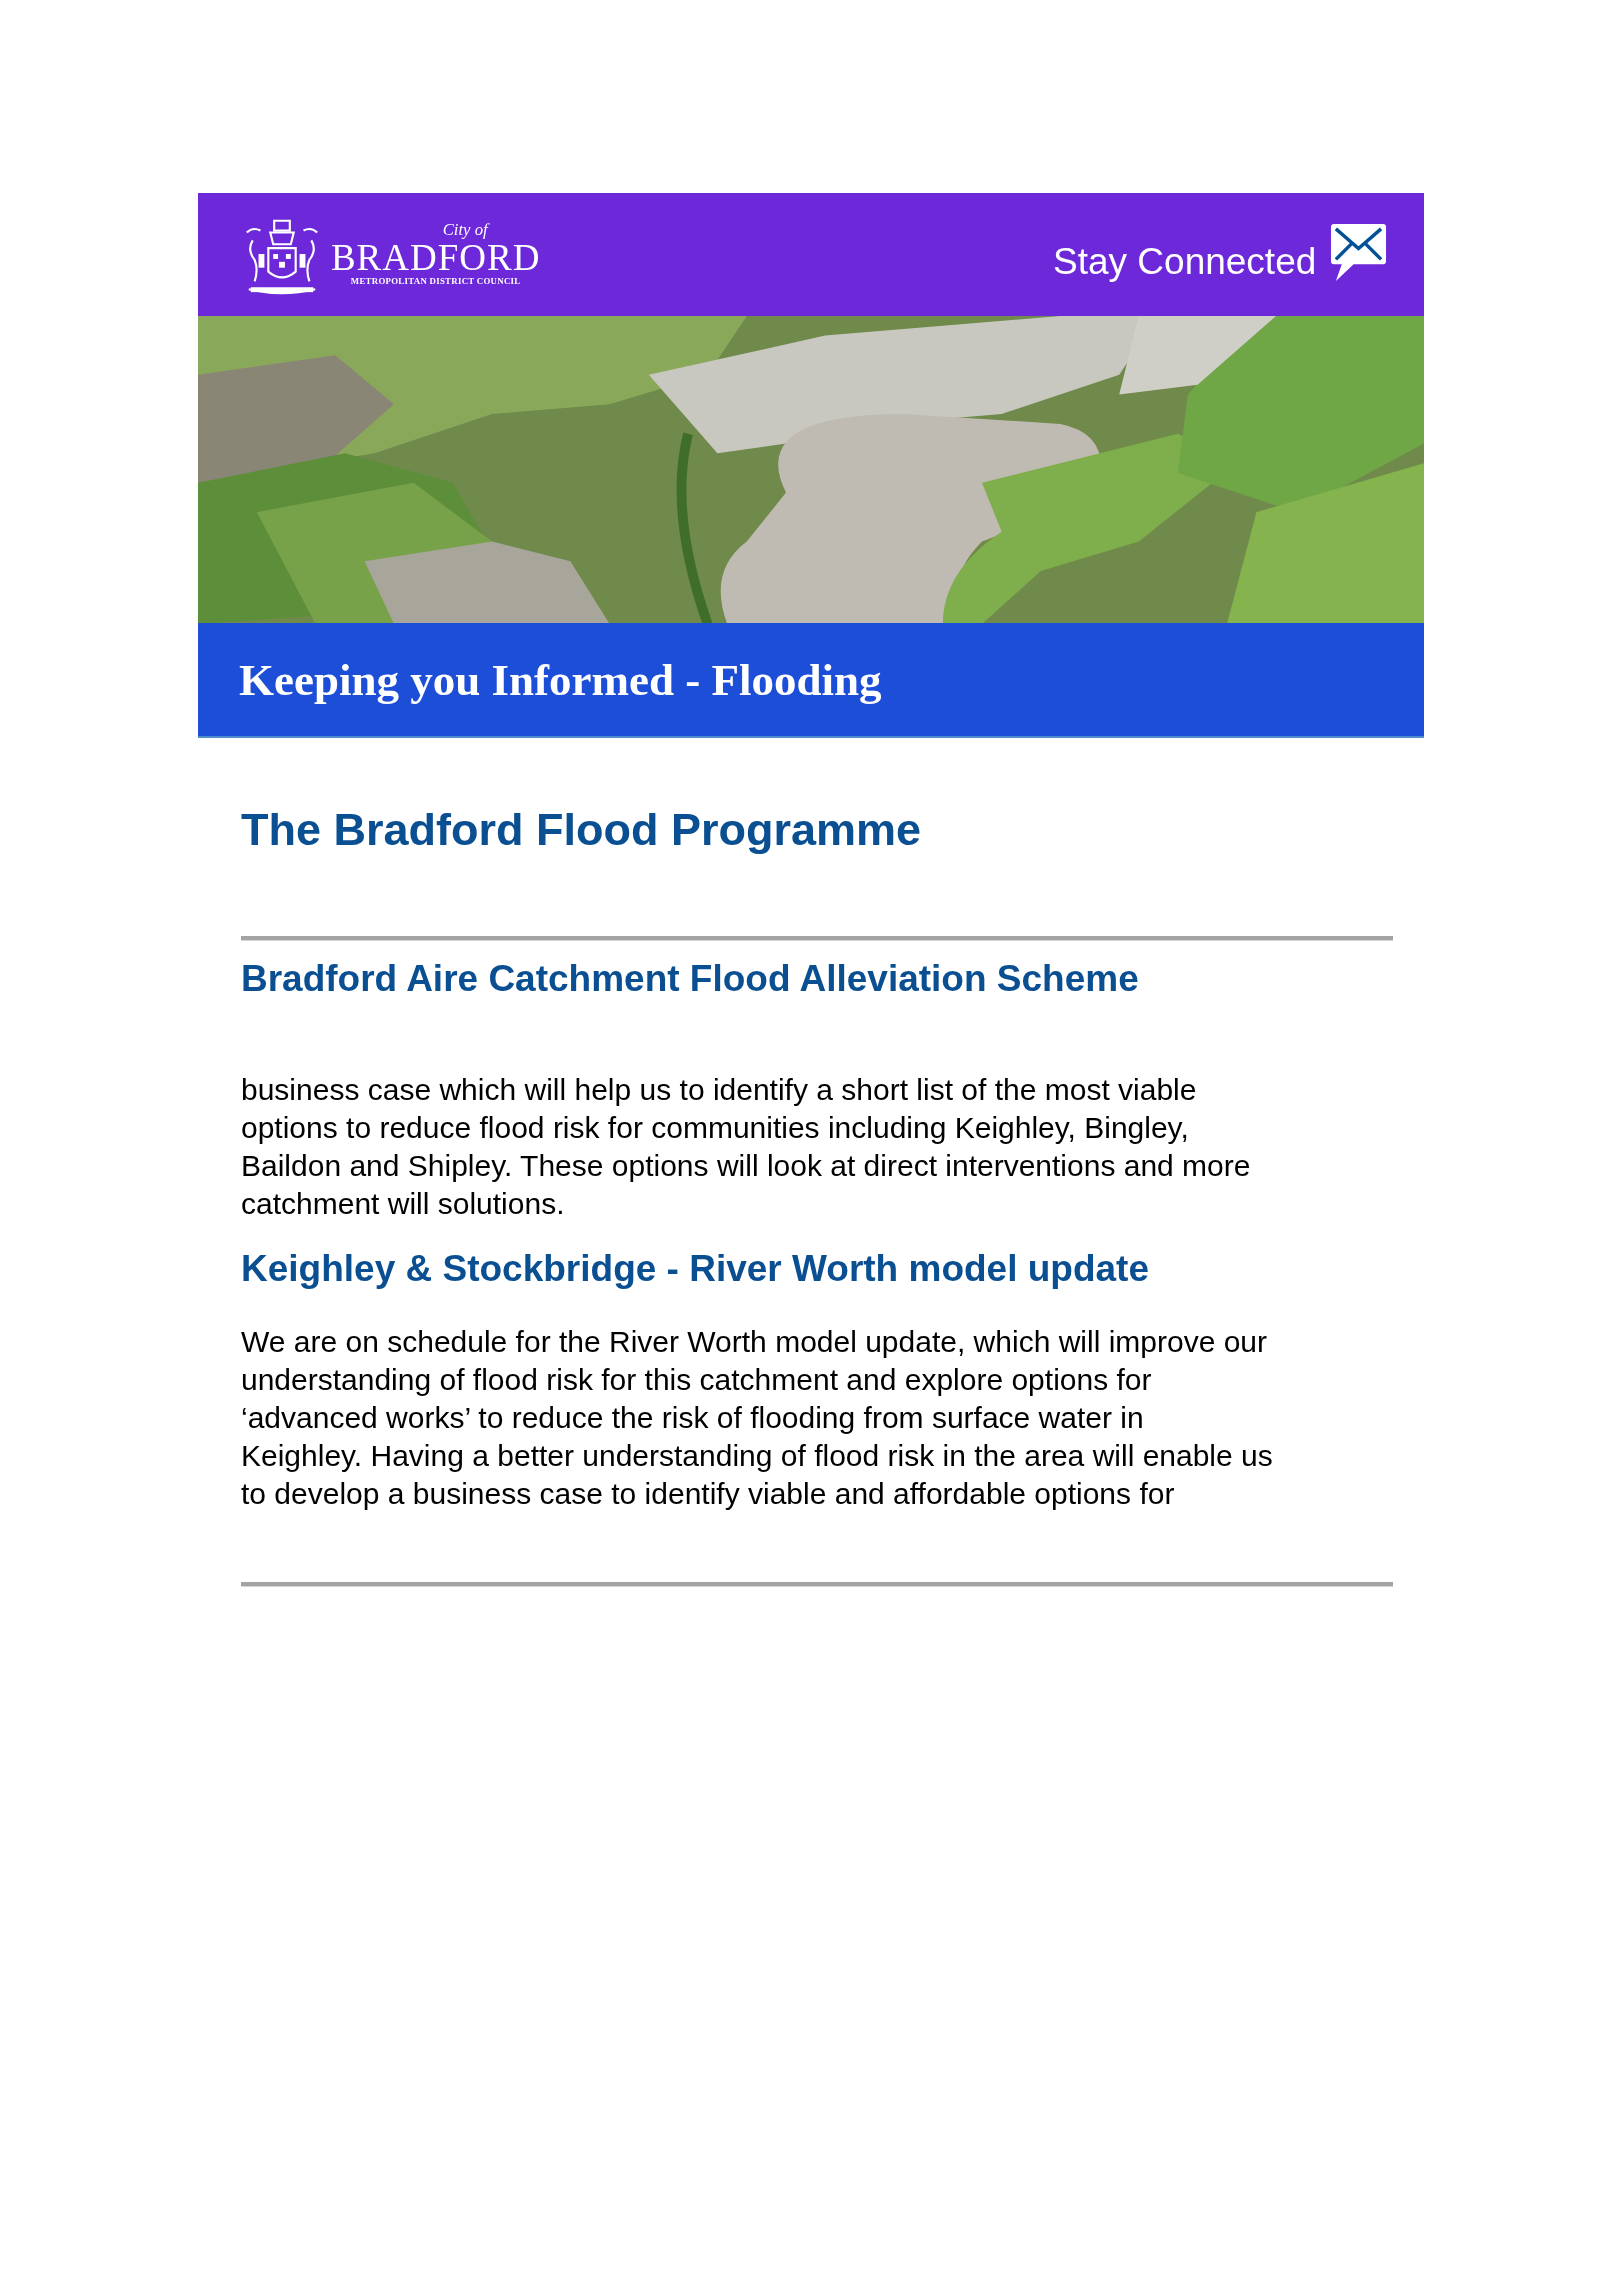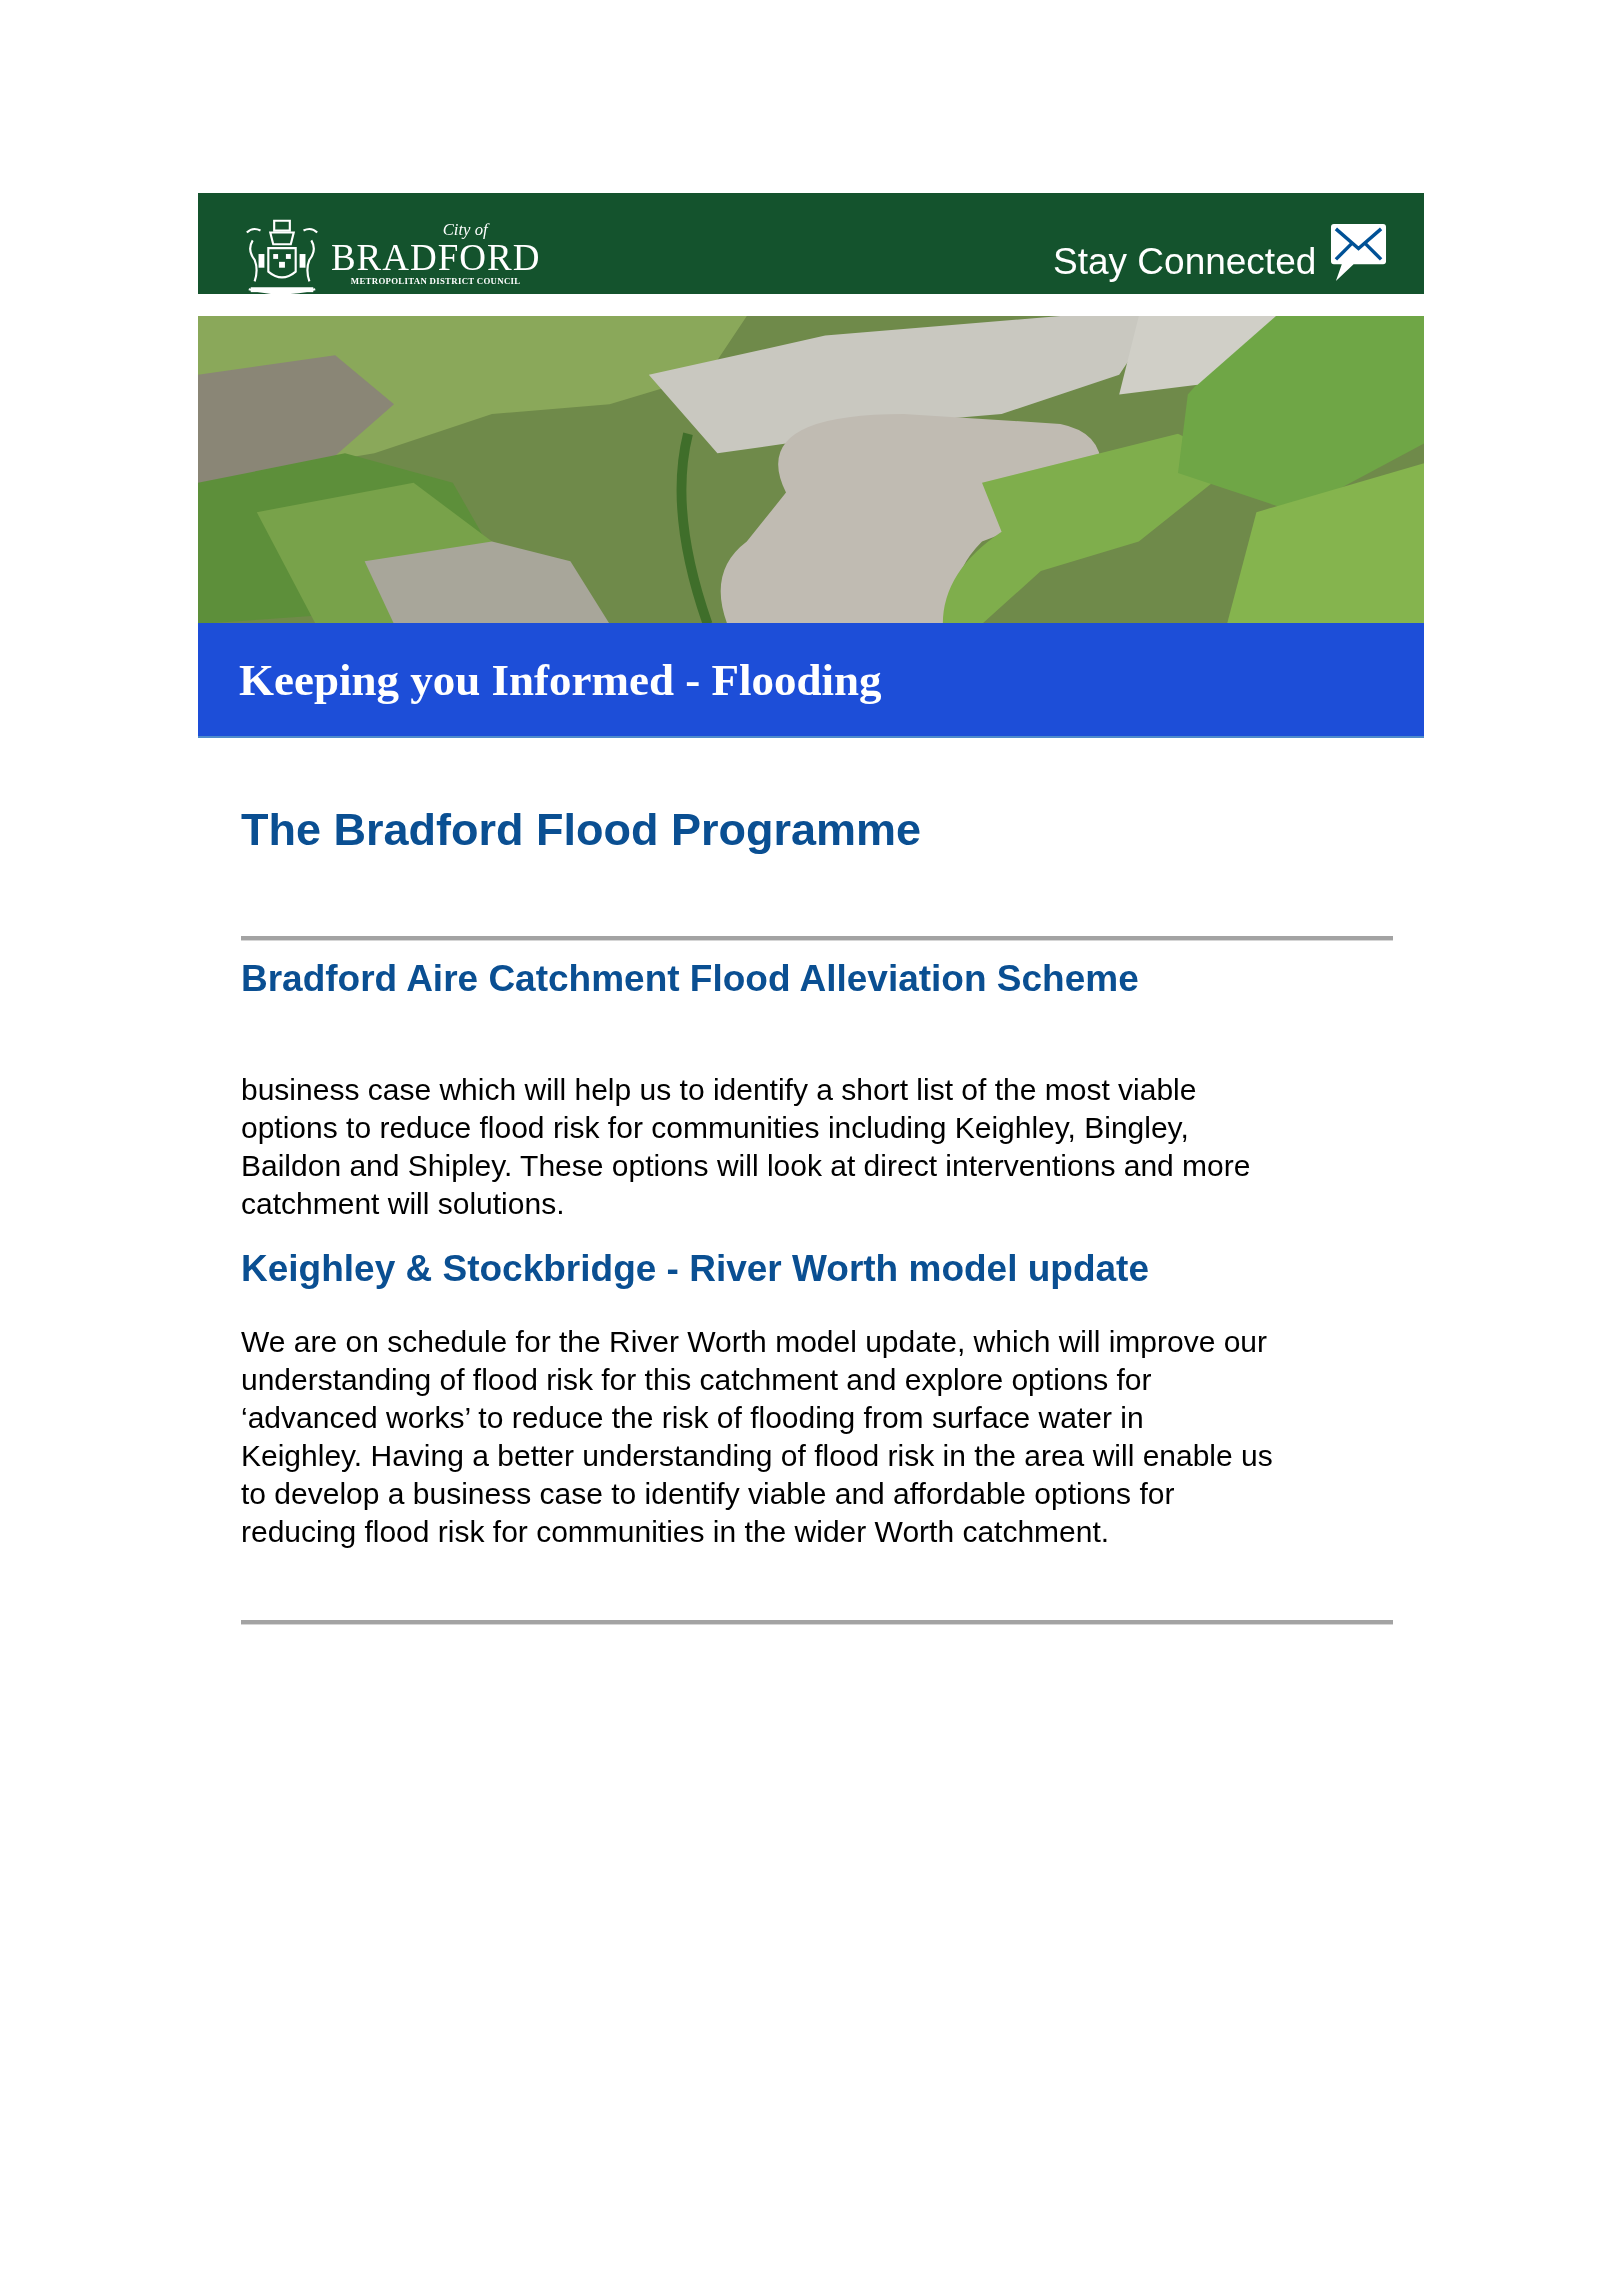--- a/index.html
+++ b/index.html
@@ -1,20 +1,20 @@
 <!DOCTYPE html>
 <html><head>
 <meta charset="utf-8">
 <style>
   html, body { margin: 0; padding: 0; background: #ffffff; }
   body { width: 1621px; height: 2293px; position: relative; overflow: hidden;
          font-family: "Liberation Sans", sans-serif; color: #000; }
 
   .banner { position: absolute; left: 198px; top: 193px; width: 1226px; height: 545px; }
-  .topbar { position: absolute; left: 0; top: 0; width: 100%; height: 101px; background: #14532d; }
+  .topbar { position: absolute; left: 0; top: 0; width: 100%; height: 123px; background: #6d28d9; }
   .logo { position: absolute; left: 41px; top: 17.6px; height: 88px; display: flex; align-items: center; }
   .crest { width: 86px; height: 88px; }
   .logo-text { margin-left: 5.9px; color: #fff; text-align: center; font-family: "Liberation Serif", serif; }
   .logo-city { font-style: italic; font-size: 16.7px; line-height: 17.6px; padding-left: 59px; }
   .logo-name { font-size: 37px; line-height: 37px; letter-spacing: 1px; }
   .logo-sub { font-size: 8.8px; line-height: 11.8px; letter-spacing: 0.3px; font-weight: bold; }
 
   .stay { position: absolute; right: 37px; top: 29px; display: flex; align-items: flex-end; cursor: pointer; }
   .stay-label { color: #fff; font-size: 37px; }
   .mail-icon { width: 57px; height: 61px; margin-left: 13.7px; }
@@ -120,20 +120,19 @@
 
   <section>
     <h3>Keighley &amp; Stockbridge - River Worth model update</h3>
     <div style="height:29px"></div>
     <p>
       <span>We are on schedule for the River Worth model update, which will improve our</span><br>
       <span>understanding of flood risk for this catchment and explore options for</span><br>
       <span>‘advanced works’ to reduce the risk of flooding from surface water in</span><br>
       <span>Keighley.  Having a better understanding of flood risk in the area will enable us</span><br>
       <span>to develop a business case to identify viable and affordable options for</span><br>
-      <span>reducing flood risk for communities in the wider Worth catchment.</span>
     </p>
   </section>
 
   <div style="height:69px"></div>
   <div class="rule"></div>
 </div>
 
 
 </body></html>

